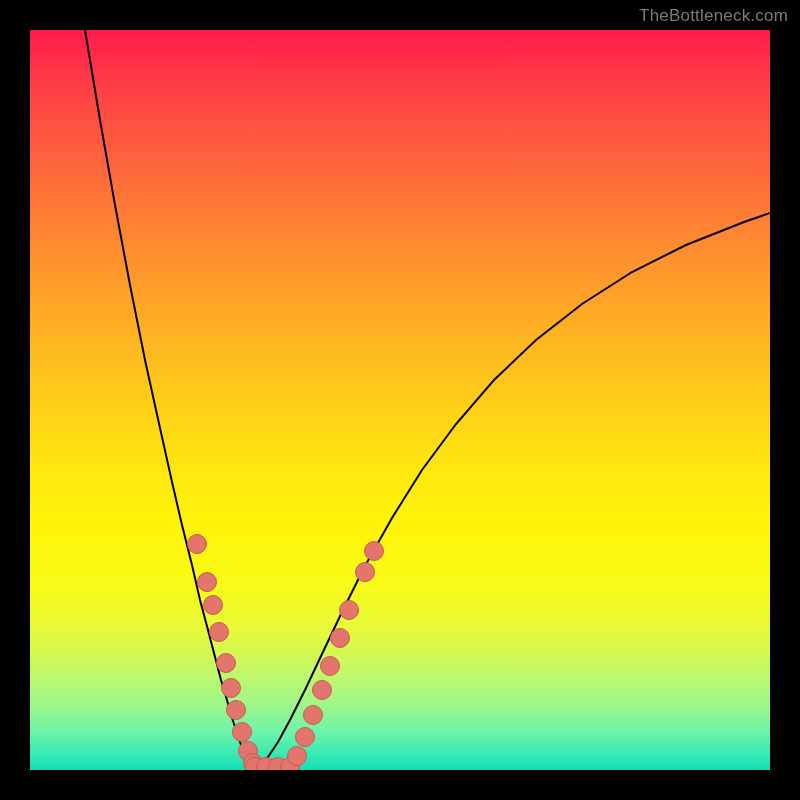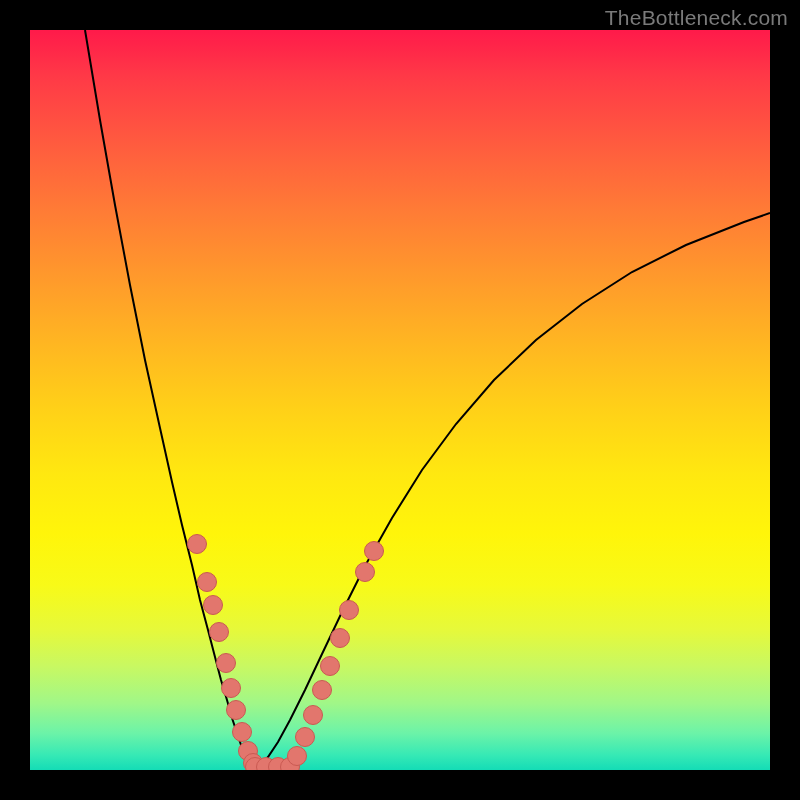--- a/index.html
+++ b/index.html
@@ -34,21 +34,21 @@
       #6cf3a8 95%,
       #36e9b5 98%,
       #14dcb6 100%
     );
   }
   .watermark {
     position: absolute;
     right: 12px;
     top: 6px;
     color: #7a7a7a;
-    font-size: 21px;
+    font-size: 17px;
     font-weight: 400;
     letter-spacing: 0.2px;
   }
   svg.plot {
     position: absolute;
     left: 30px;
     top: 30px;
     width: 740px;
     height: 740px;
   }

